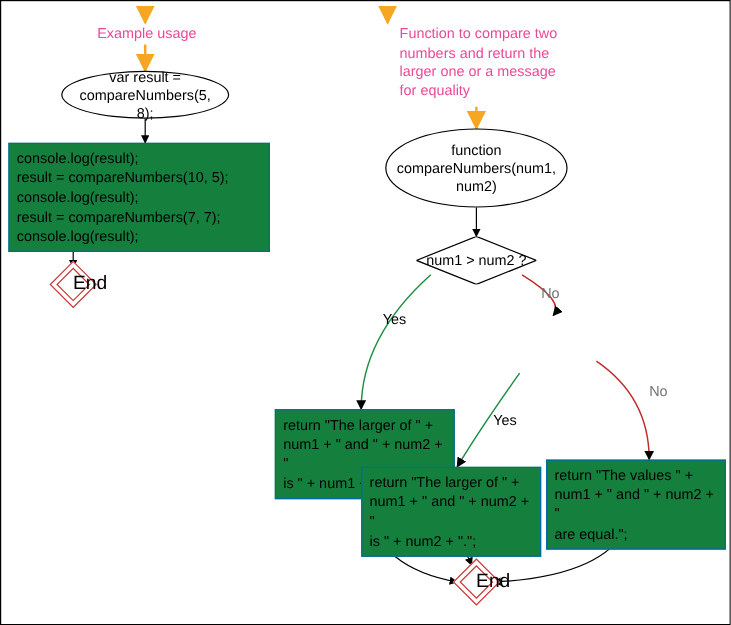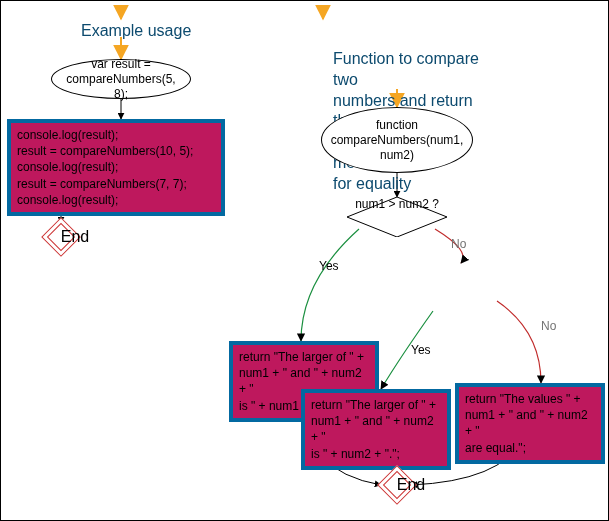--- a/index.html
+++ b/index.html
@@ -17,28 +17,28 @@
     border: 1px solid #000;
     box-sizing: border-box;
   }
   svg {
     position: absolute;
     top: 0;
     left: 0;
   }
   .comment {
     position: absolute;
-    color: #0c4a6e;
-    font-size: 16px;
+    color: #ec4899;
+    font-size: 12px;
     line-height: 1.3;
   }
   .node-box {
     position: absolute;
-    border: 4px solid #0369a1;
-    background: #be185d;
+    border: 1px solid #0369a1;
+    background: #15803d;
     font-size: 12px;
     line-height: 1.35;
     padding: 4px 6px;
     box-sizing: border-box;
   }
   .node-ellipse {
     position: absolute;
     border: 1px solid #000;
     border-radius: 50%;
     background: #fff;
@@ -47,21 +47,21 @@
     justify-content: center;
     text-align: center;
     font-size: 12px;
     line-height: 1.25;
     box-sizing: border-box;
     padding: 0 10px;
   }
   .node-diamond {
     position: absolute;
     display: flex;
-    align-items: flex-start;
+    align-items: center;
     justify-content: center;
     text-align: center;
     font-size: 12px;
   }
   .node-diamond .lbl {
     position: relative;
     z-index: 2;
   }
   .end-node {
     position: absolute;
@@ -158,21 +158,21 @@
 result = compareNumbers(7, 7);
 console.log(result);</span>
   </div>
 
   <div class="end-node" style="left:46px; top:222px;">
     <div class="outer"></div>
       <div class="inner"></div>
     <div class="lbl">End</div>
   </div>
 
-  <div class="comment" style="left:332px; top:20px; width:160px; white-space:pre-line;margin-top:28px;">Function to compare two
+  <div class="comment" style="left:332px; top:20px; width:160px; white-space:pre-line;">Function to compare two
 numbers and return the
 larger one or a message
 for equality</div>
 
   <div class="node-ellipse" style="left:320px; top:106px; width:152px; height:66px;">
     <span style="white-space:pre-line;">function
 compareNumbers(num1,
 num2)</span>
   </div>
 

